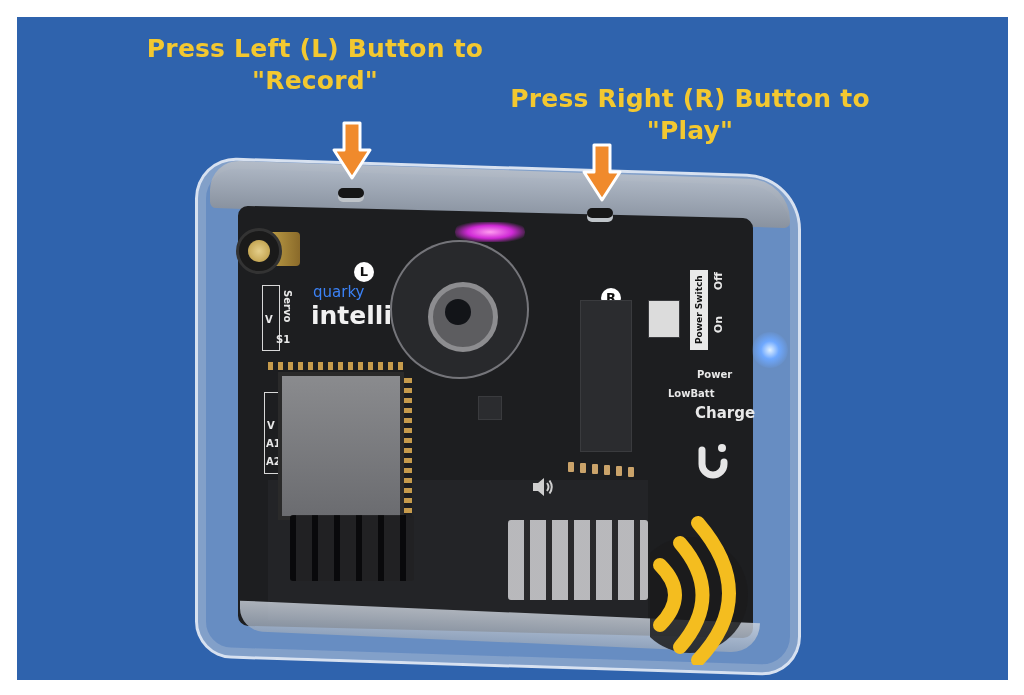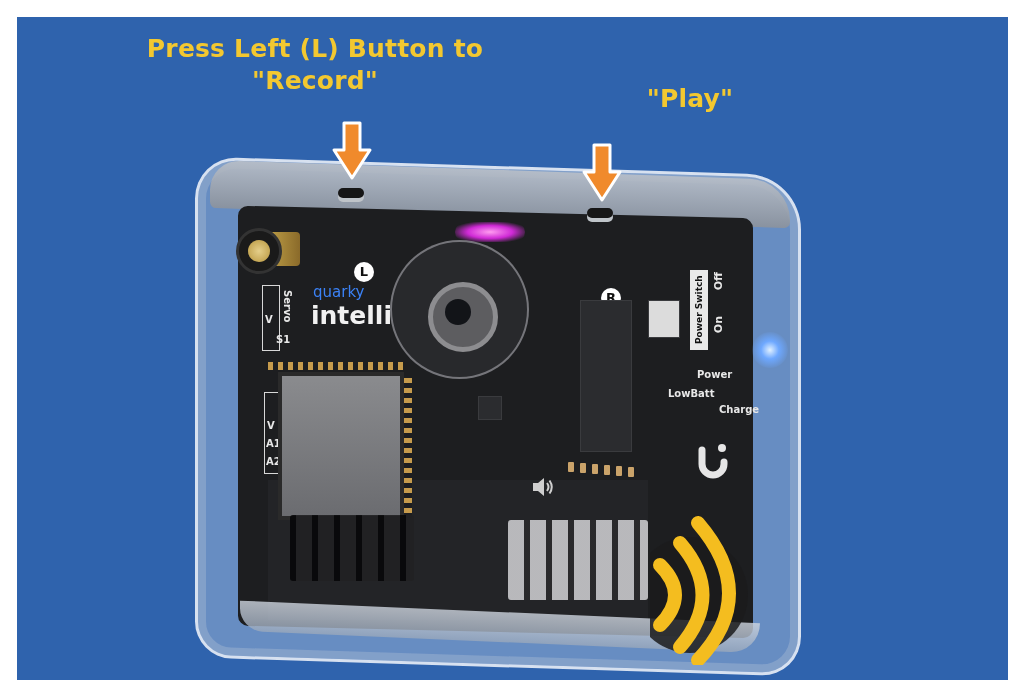--- a/index.html
+++ b/index.html
@@ -43,20 +43,21 @@
 </head>
 <body>
 
 <div class="panel"></div>
 
 <div class="caption cap-left">
   <div>Press Left (L) Button to</div>
   <div>"Record"</div>
 </div>
 <div class="caption cap-right">
+  <div>Press Right (R) Button to</div>
   <div>"Play"</div>
 </div>
 
 <div class="case"></div>
 <div class="case-top"></div>
 <div class="board"></div>
 <div class="board-lower"></div>
 <div class="case-bottom"></div>
 
 <div class="glow-pink"></div>
@@ -108,21 +109,21 @@
 <div class="smd" style="left:604px; top:465px;"></div>
 <div class="smd" style="left:616px; top:466px;"></div>
 <div class="smd" style="left:628px; top:467px;"></div>
 
 <div class="switch-label">Power Switch</div>
 <div class="silk" style="left:712px; top:272px; font-size:11px; writing-mode:vertical-rl; transform:rotate(180deg);">Off</div>
 <div class="silk" style="left:712px; top:316px; font-size:11px; writing-mode:vertical-rl; transform:rotate(180deg);">On</div>
 
 <div class="silk" style="left:697px; top:369px; font-size:10px;">Power</div>
 <div class="silk" style="left:668px; top:388px; font-size:10px;">LowBatt</div>
-<div class="silk" style="left:695px; top:404px; font-size:10px;margin-left:24px;">Charge</div>
+<div class="silk" style="left:695px; top:404px; font-size:15px;">Charge</div>
 
 <svg class="logo-c" viewBox="0 0 34 40">
   <path d="M6 10 V24 A11 11 0 0 0 28 24 V22" fill="none" stroke="#e6e6e6" stroke-width="7" stroke-linecap="round"></path>
   <circle cx="26" cy="8" r="4" fill="#e6e6e6"></circle>
 </svg>
 
 <svg class="speaker-icon" width="26" height="26" viewBox="0 0 26 26">
   <path d="M3 9 H8 L14 4 V22 L8 17 H3 Z" fill="#cfcfcf"></path>
   <path d="M17 9 Q20 13 17 17" stroke="#cfcfcf" stroke-width="2" fill="none"></path>
   <path d="M19.5 6.5 Q24 13 19.5 19.5" stroke="#cfcfcf" stroke-width="2" fill="none"></path>

